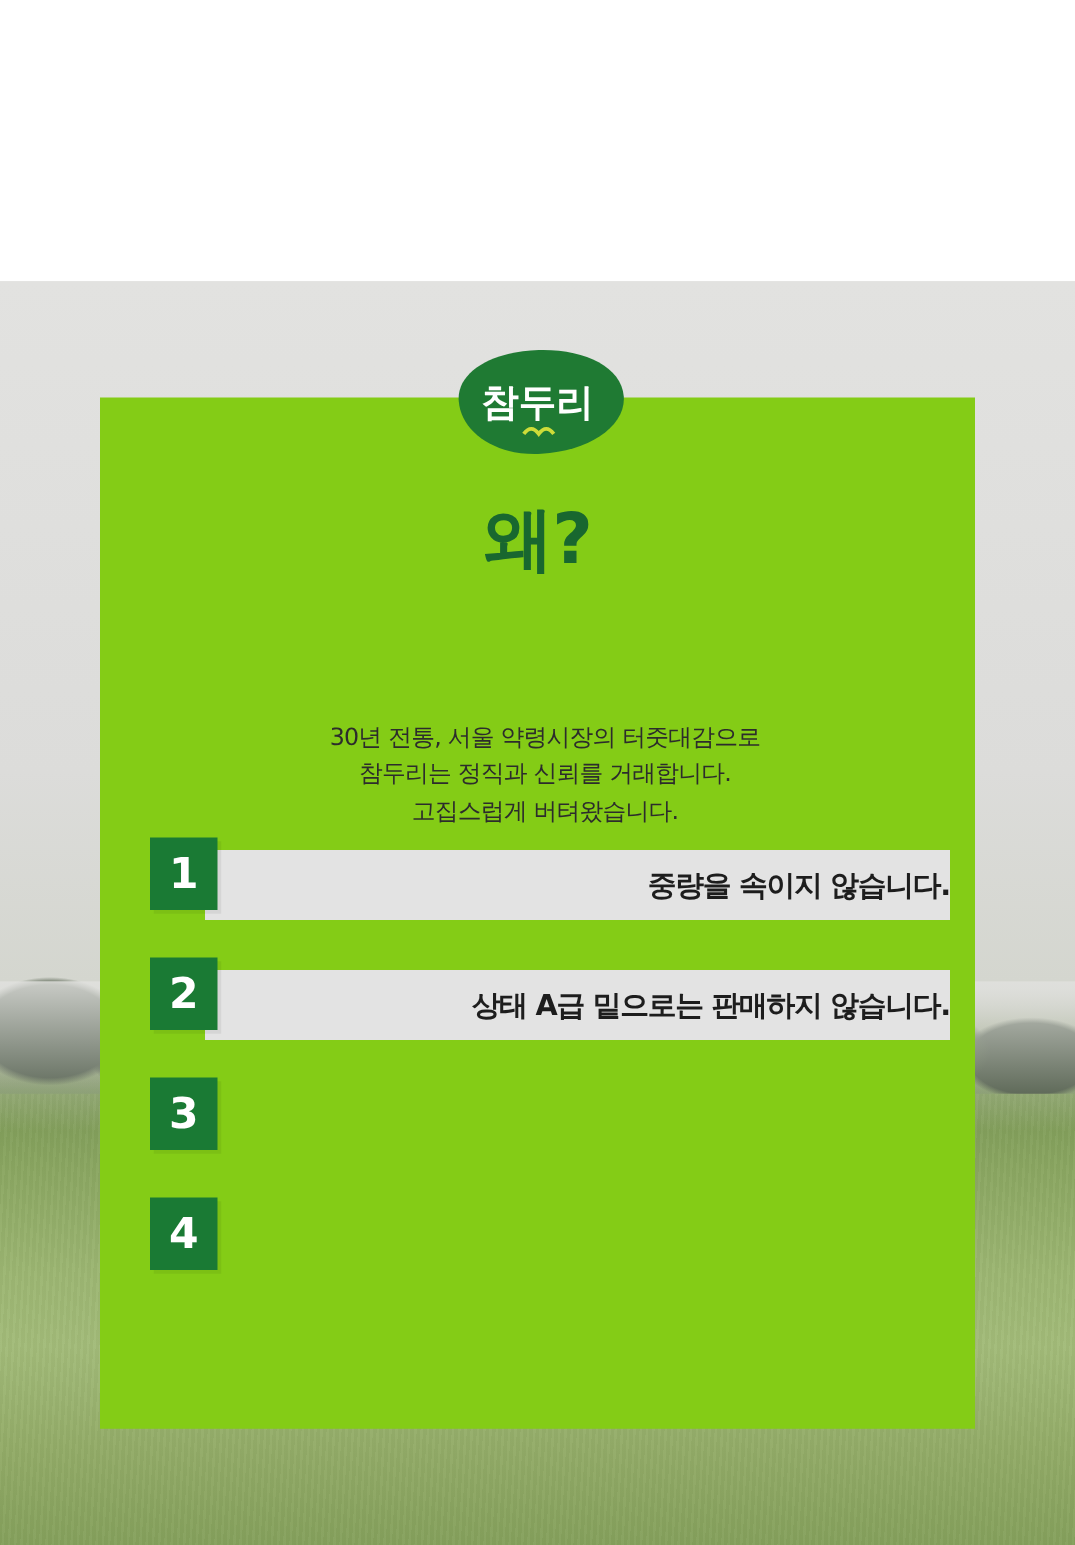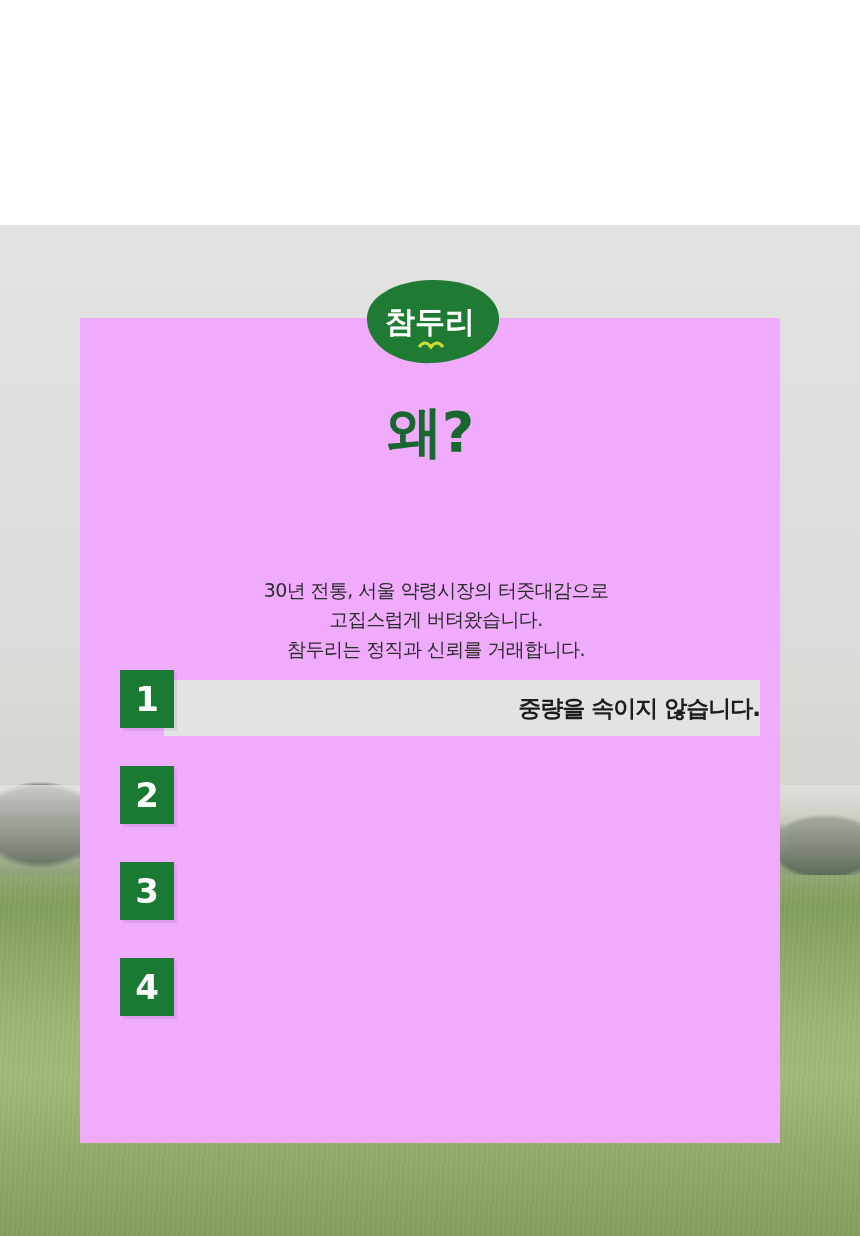--- a/index.html
+++ b/index.html
@@ -99,21 +99,21 @@
     background: linear-gradient(to bottom, rgba(226,226,224,0.85), rgba(226,226,224,0));
   }
 
   
   .card {
     position: absolute;
     top: 318px;
     left: 80px;
     width: 700px;
     height: 825px;
-    background: #f0abfc;
+    background: #84cc16;
     text-decoration: underline;
   }
 
   
   .logo-wrap {
     position: absolute;
     top: -50px;
     left: 0;
     width: 700px;
     height: 110px;
@@ -243,34 +243,37 @@
           <path d="M64 70 q6 -8 12 0 q6 -8 12 0" stroke="#cddc39" stroke-width="3" fill="none"></path>
         </svg>
       </div>
     </div>
 
     <div class="why">왜?</div>
 
 
     <div class="subcopy">
       <div>30년 전통, 서울 약령시장의 터줏대감으로</div>
+      <div>참두리는 정직과 신뢰를 거래합니다.</div>
       <div>고집스럽게 버텨왔습니다.</div>
-      <div>참두리는 정직과 신뢰를 거래합니다.</div>
     </div>
 
     <div class="list">
 
       <div class="row">
         <div class="row-bar">
           <span class="row-text">중량을 속이지 않습니다.</span>
         </div>
         <div class="badge">1</div>
       </div>
 
       <div class="row">
+        <div class="row-bar">
+          <span class="row-text">상태 A급 밑으로는 판매하지 않습니다.</span>
+        </div>
         <div class="badge">2</div>
       </div>
 
       <div class="row">
         <div class="badge">3</div>
       </div>
 
       <div class="row">
         <div class="badge">4</div>
       </div>

